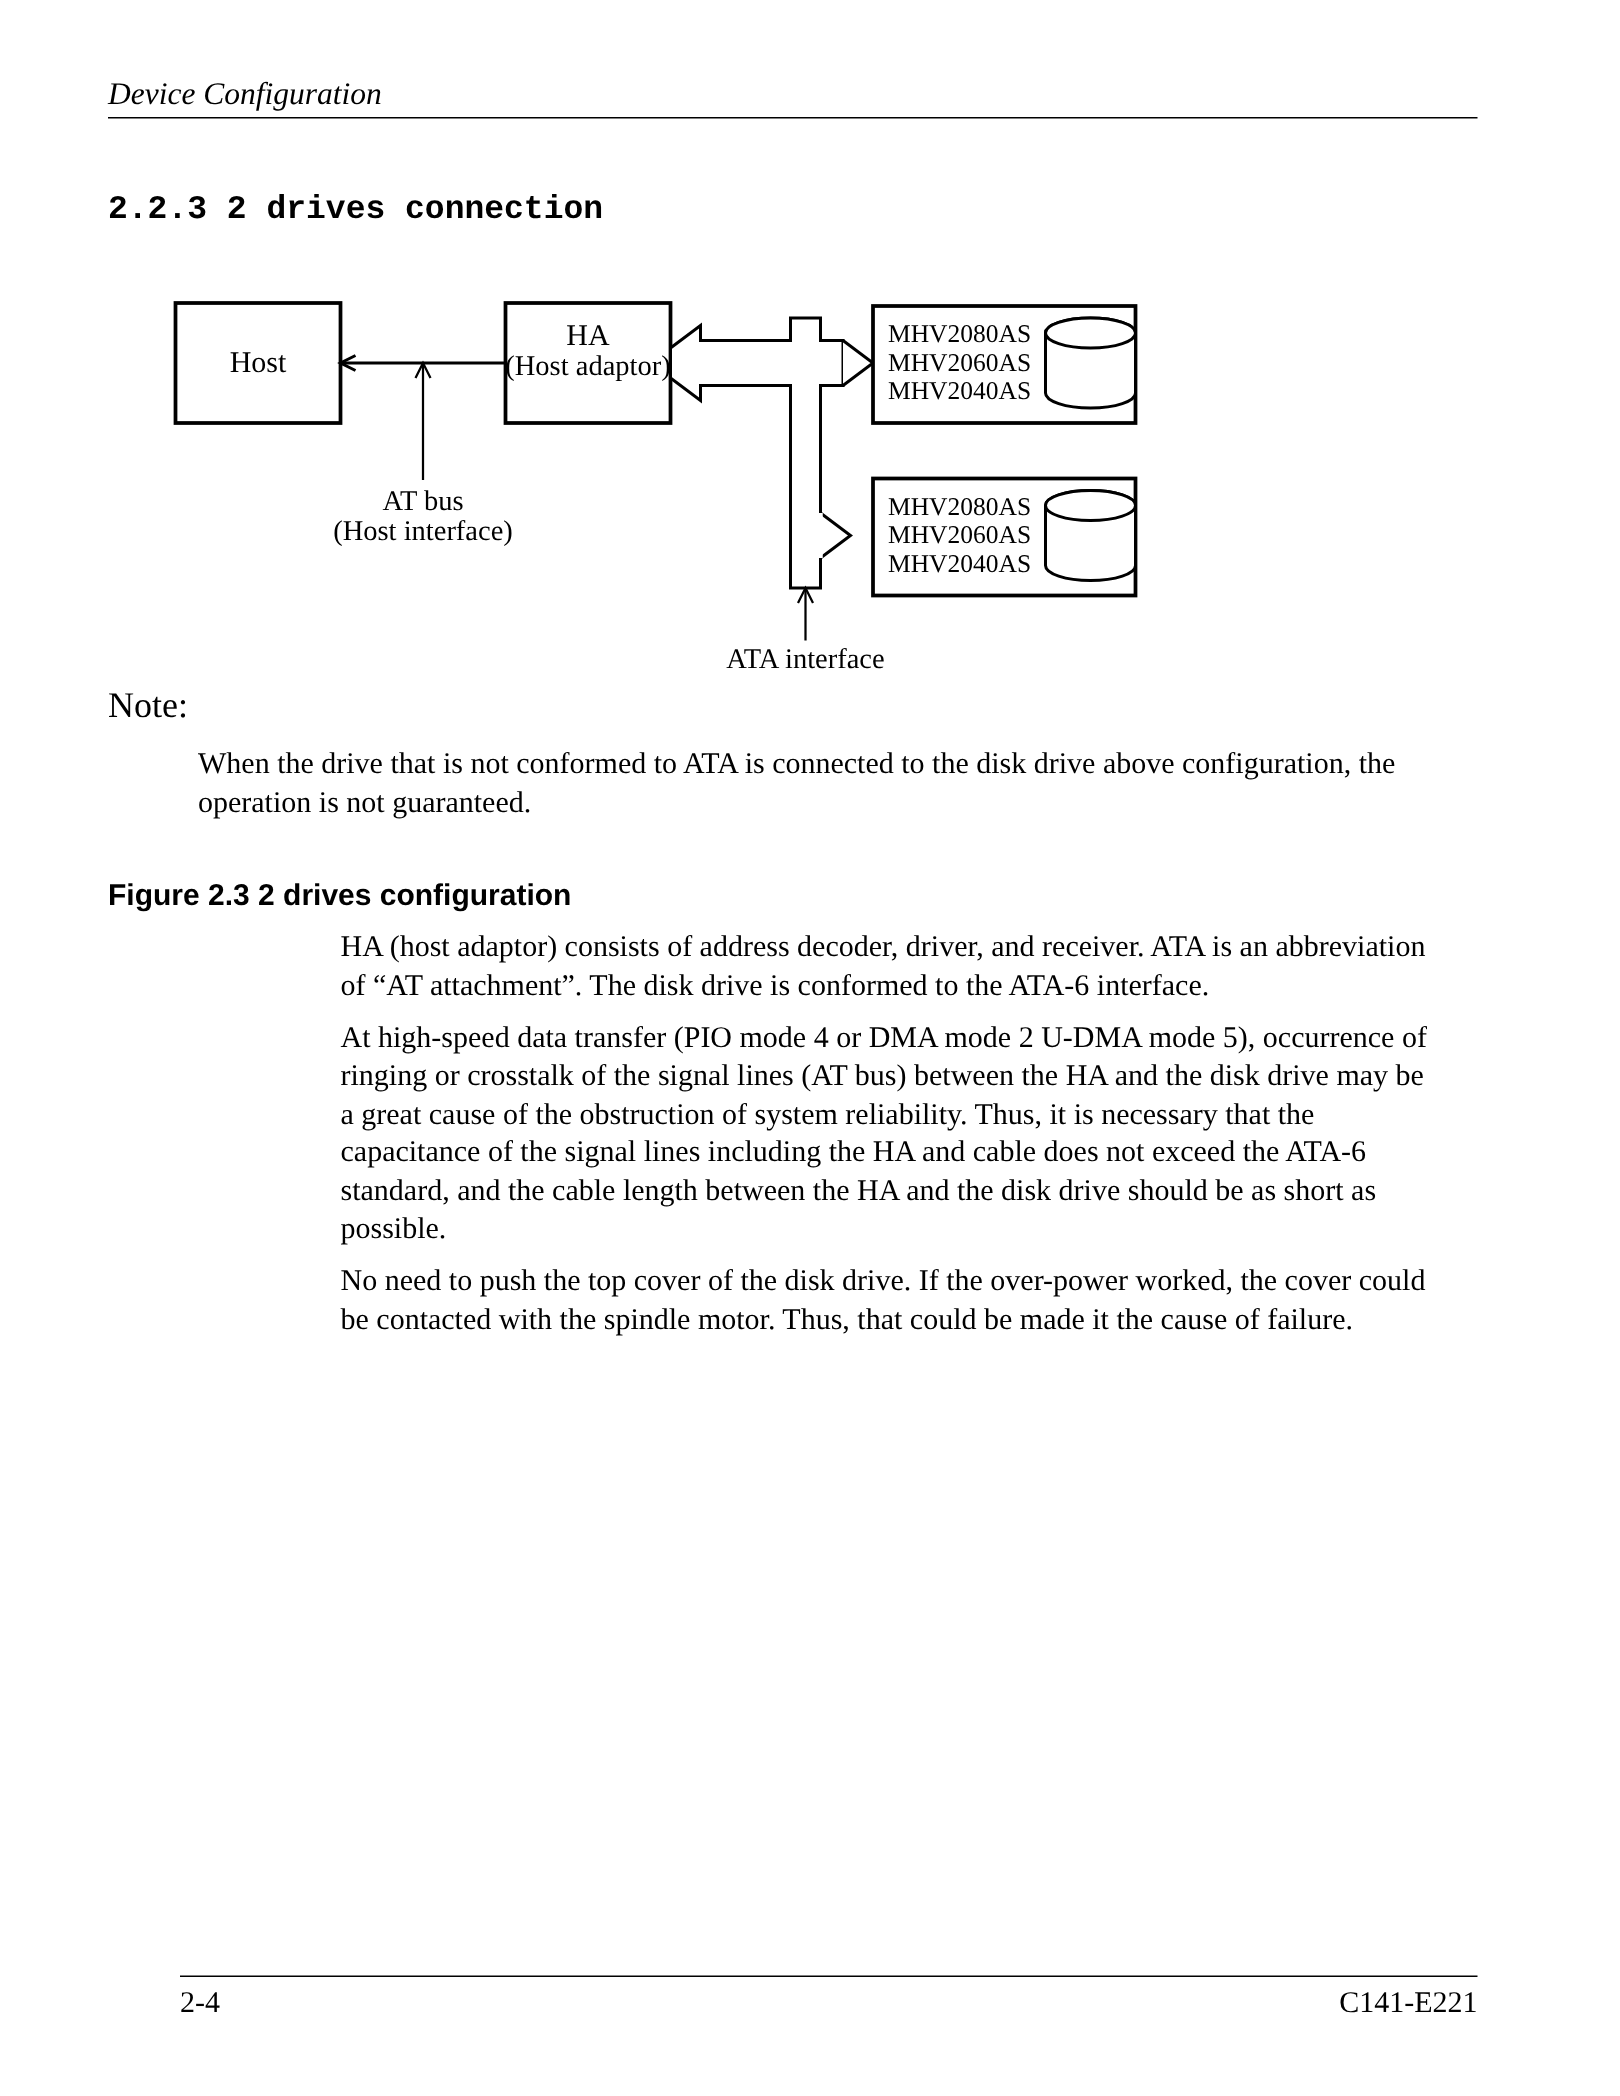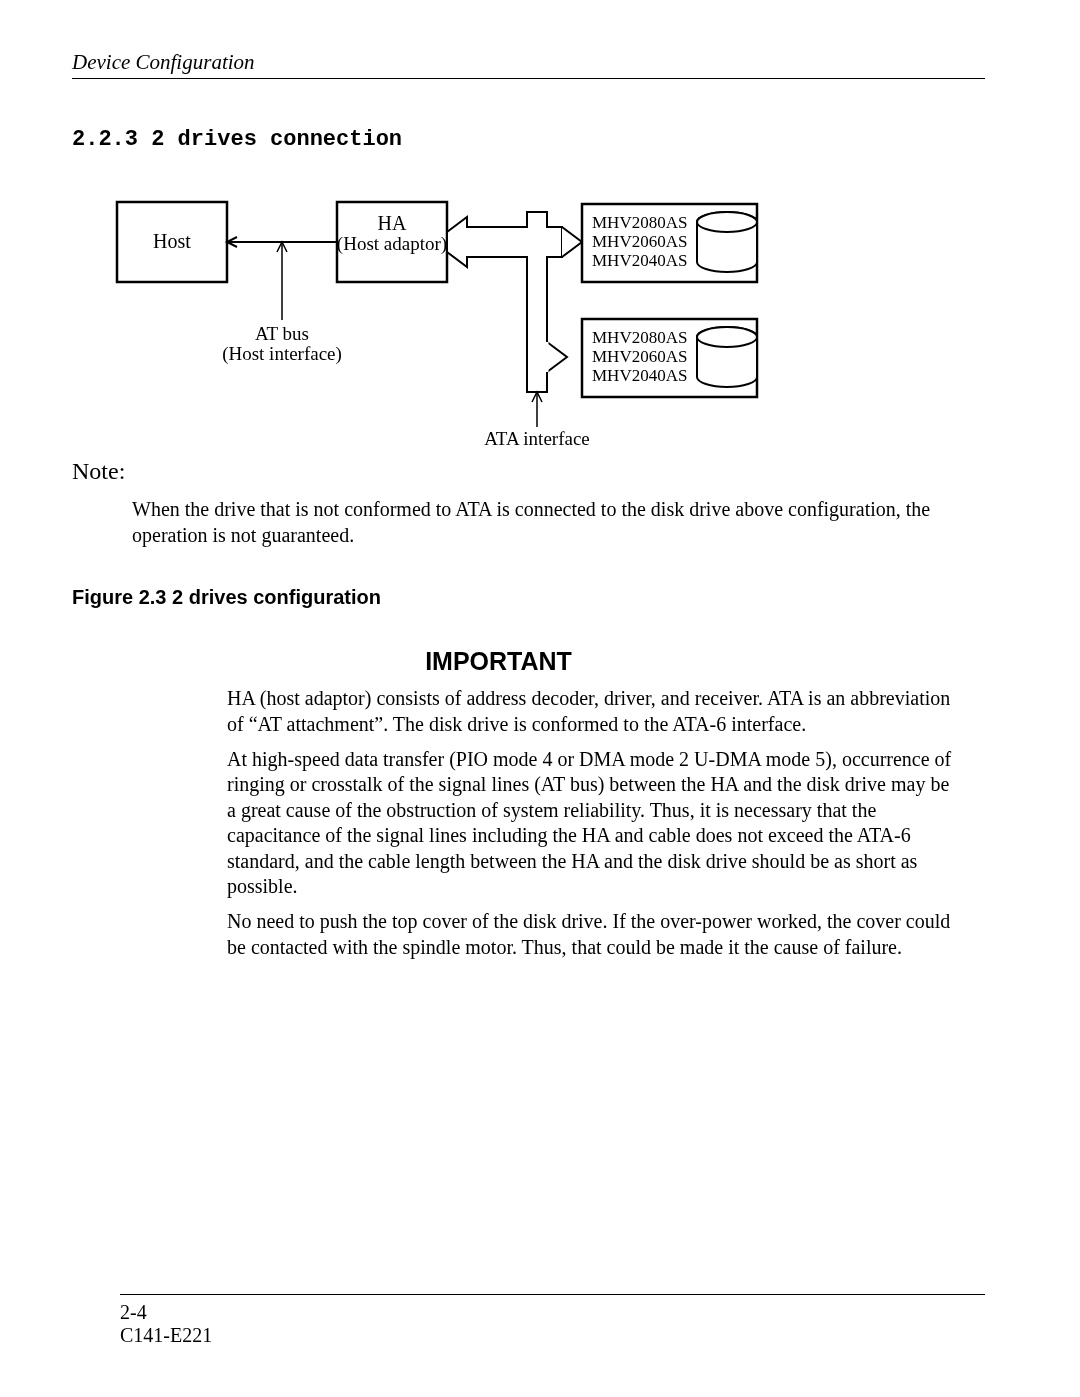--- a/index.html
+++ b/index.html
@@ -72,21 +72,20 @@
   .footer {
     position: absolute;
     left: 120px;
     right: 95px;
     bottom: 50px;
     border-top: 1.5px solid #000;
     padding-top: 6px;
     font-size: 20px;
     display: flex;
     justify-content: space-between;
-    flex-direction: column;
   }
   svg text {
     font-family: "Times New Roman", Times, serif;
     fill: #000;
   }
 </style>
 </head>
 <body>
 
 <div class="page">
@@ -163,21 +162,20 @@
         <ellipse cx="655" cy="145" rx="30" ry="10" fill="#fff"></ellipse>
       </g>
     </svg>
   </div>
 
   <div class="note-label">Note:</div>
   <div class="note-body">When the drive that is not conformed to ATA is connected to the disk drive above configuration, the operation is not guaranteed.</div>
 
   <div class="figure-caption">Figure 2.3  2 drives configuration</div>
 
-  <div class="important-heading">IMPORTANT</div>
 
   <div class="important-body">
     <p>HA (host adaptor) consists of address decoder, driver, and receiver.  ATA is an abbreviation of “AT attachment”.  The disk drive is conformed to the ATA-6 interface.</p>
     <p>At high-speed data transfer (PIO mode 4 or DMA mode 2 U-DMA mode 5), occurrence of ringing or crosstalk of the signal lines (AT bus) between the HA and the disk drive may be a great cause of the obstruction of system reliability.  Thus, it is necessary that the capacitance of the signal lines including the HA and cable does not exceed the ATA-6 standard, and the cable length between the HA and the disk drive should be as short as possible.</p>
     <p>No need to push the top cover of the disk drive.  If the over-power worked, the cover could be contacted with the spindle motor.  Thus, that could be made it the cause of failure.</p>
   </div>
 
   <div class="footer">
     <span>2-4</span>
     <span>C141-E221</span>

